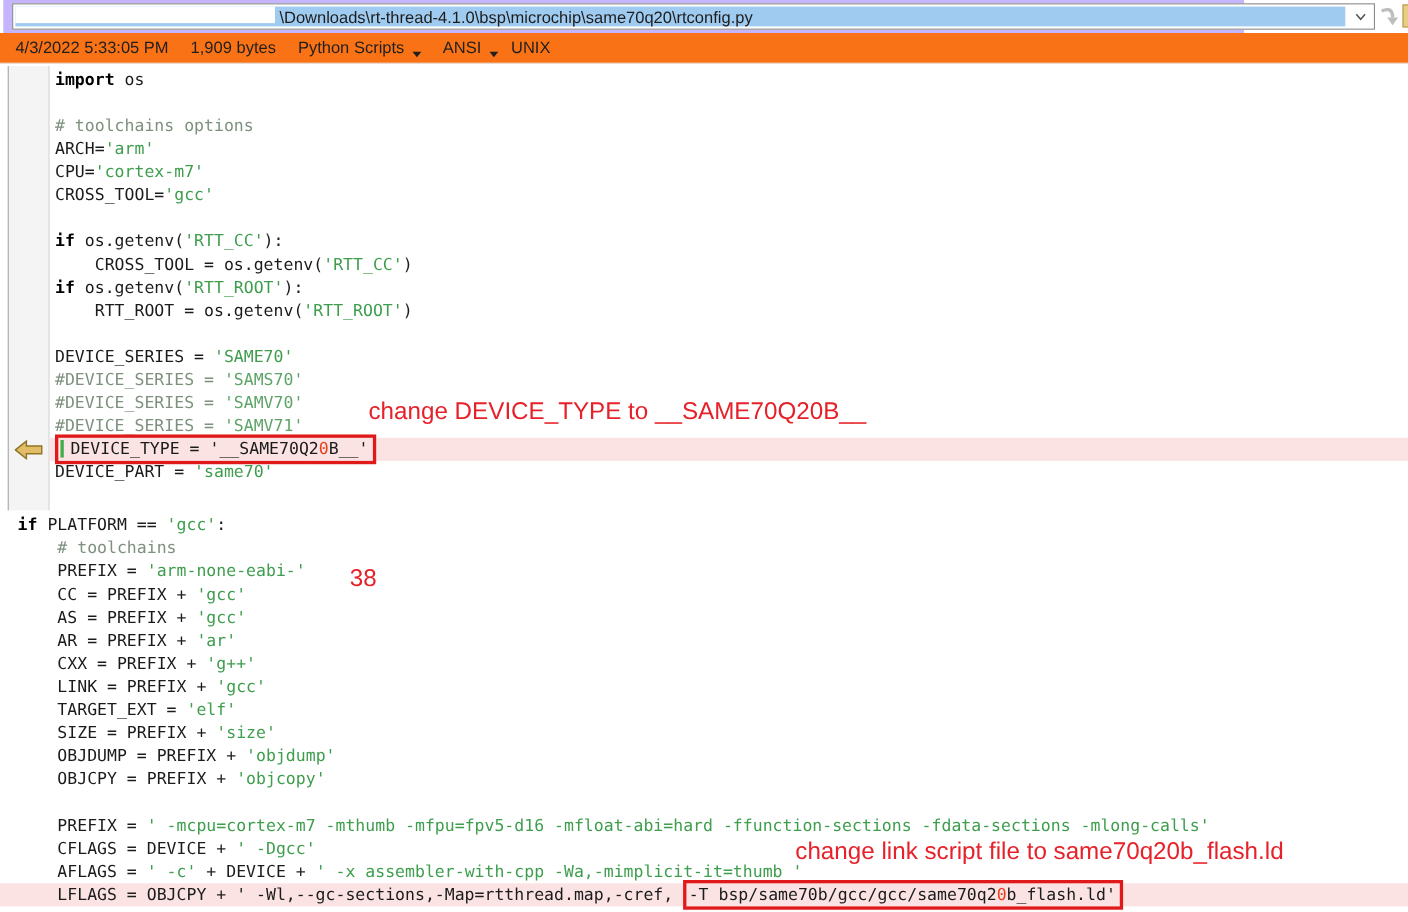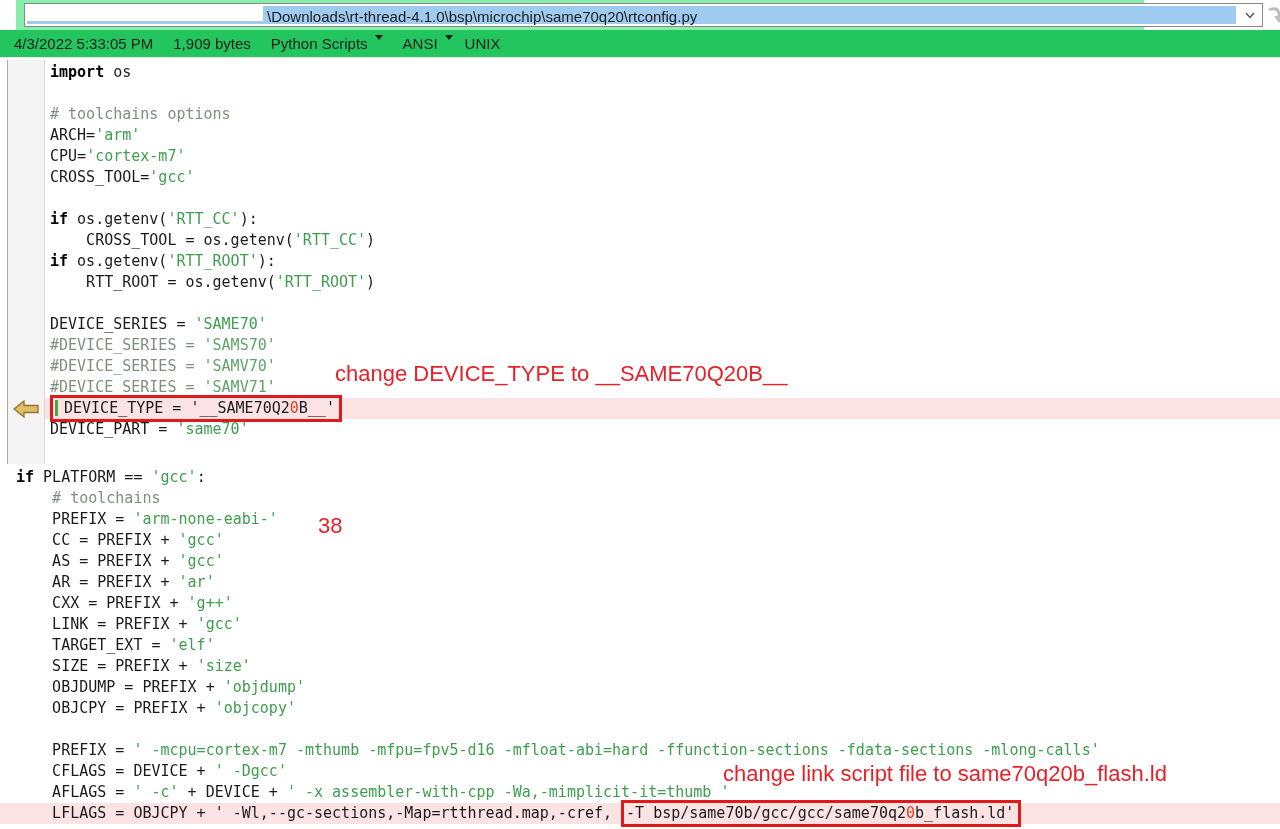--- a/index.html
+++ b/index.html
@@ -12,40 +12,40 @@
     --selection-blue:#a0cbf0;
     --modified-char-red:#e8401c;
     --marker-gold:#e2bc66;
     --modified-bar-green:#3fae49;
   }
   *{margin:0;padding:0;box-sizing:border-box;}
   body{font-family:"Liberation Sans",sans-serif;background:#ffffff;}
   .window{position:relative;width:1280px;height:829px;background:#fff;overflow:hidden;}
 
   
-  .addressbar{position:absolute;left:16px;top:0;width:1128px;height:30px;background:#86efac;}
+  .addressbar{position:absolute;left:3px;top:0;width:1128px;height:30px;background:#c4b5fd;}
   .combobox{position:absolute;left:8px;top:3px;width:1239px;height:24px;background:#fff;
             border:1px solid #8a8a8a;}
   .combo-selection{position:absolute;left:2px;top:2px;right:26px;bottom:2px;background:var(--selection-blue);}
   .combo-redaction{position:absolute;left:2px;top:2px;width:236px;height:15px;background:#fff;}
   .combo-text{position:absolute;left:240px;top:0;height:22px;line-height:21px;font-size:15px;
               color:#1c1c1c;white-space:nowrap;}
   .combo-chevron{position:absolute;right:1px;top:1px;width:23px;height:20px;background:#fff;
                  display:flex;align-items:center;justify-content:center;cursor:pointer;}
   .icon-go{position:absolute;left:1250px;top:5px;width:20px;height:20px;}
   .icon-fav{position:absolute;left:1272px;top:4px;width:12px;height:21px;background:#e9cd84;
             border:1px solid #b99a4a;}
 
   
-  .statusbar{position:absolute;left:0;top:30px;width:1280px;height:28px;background:#22c55e;
+  .statusbar{position:absolute;left:0;top:30px;width:1280px;height:28px;background:#f97316;
              display:flex;align-items:center;font-size:15px;color:#1f1f1f;border-bottom:1px solid #e3e3e3;}
   .sb-item{white-space:nowrap;}
   .sb-timestamp{margin-left:14px;}
   .sb-size{margin-left:20px;}
-  .sb-drop{margin-left:20px;display:flex;align-items:flex-start;cursor:pointer;}
+  .sb-drop{margin-left:20px;display:flex;align-items:flex-end;cursor:pointer;}
   .sb-plain{margin-left:12px;cursor:pointer;}
   .tri{width:0;height:0;border-left:4px solid transparent;border-right:4px solid transparent;
        border-top:5px solid #1f1f1f;margin-left:7px;display:inline-block;}
 
   
   .content{position:absolute;left:0;top:58px;width:1280px;height:771px;background:#fff;}
   .gutter{position:absolute;left:7px;top:2px;width:38px;height:404px;background:#f4f4f4;
           border-left:1px solid #a9a9a9;border-right:1px solid #d6d6d6;}
   .gutter-arrow{position:absolute;left:13px;top:342px;}
 

